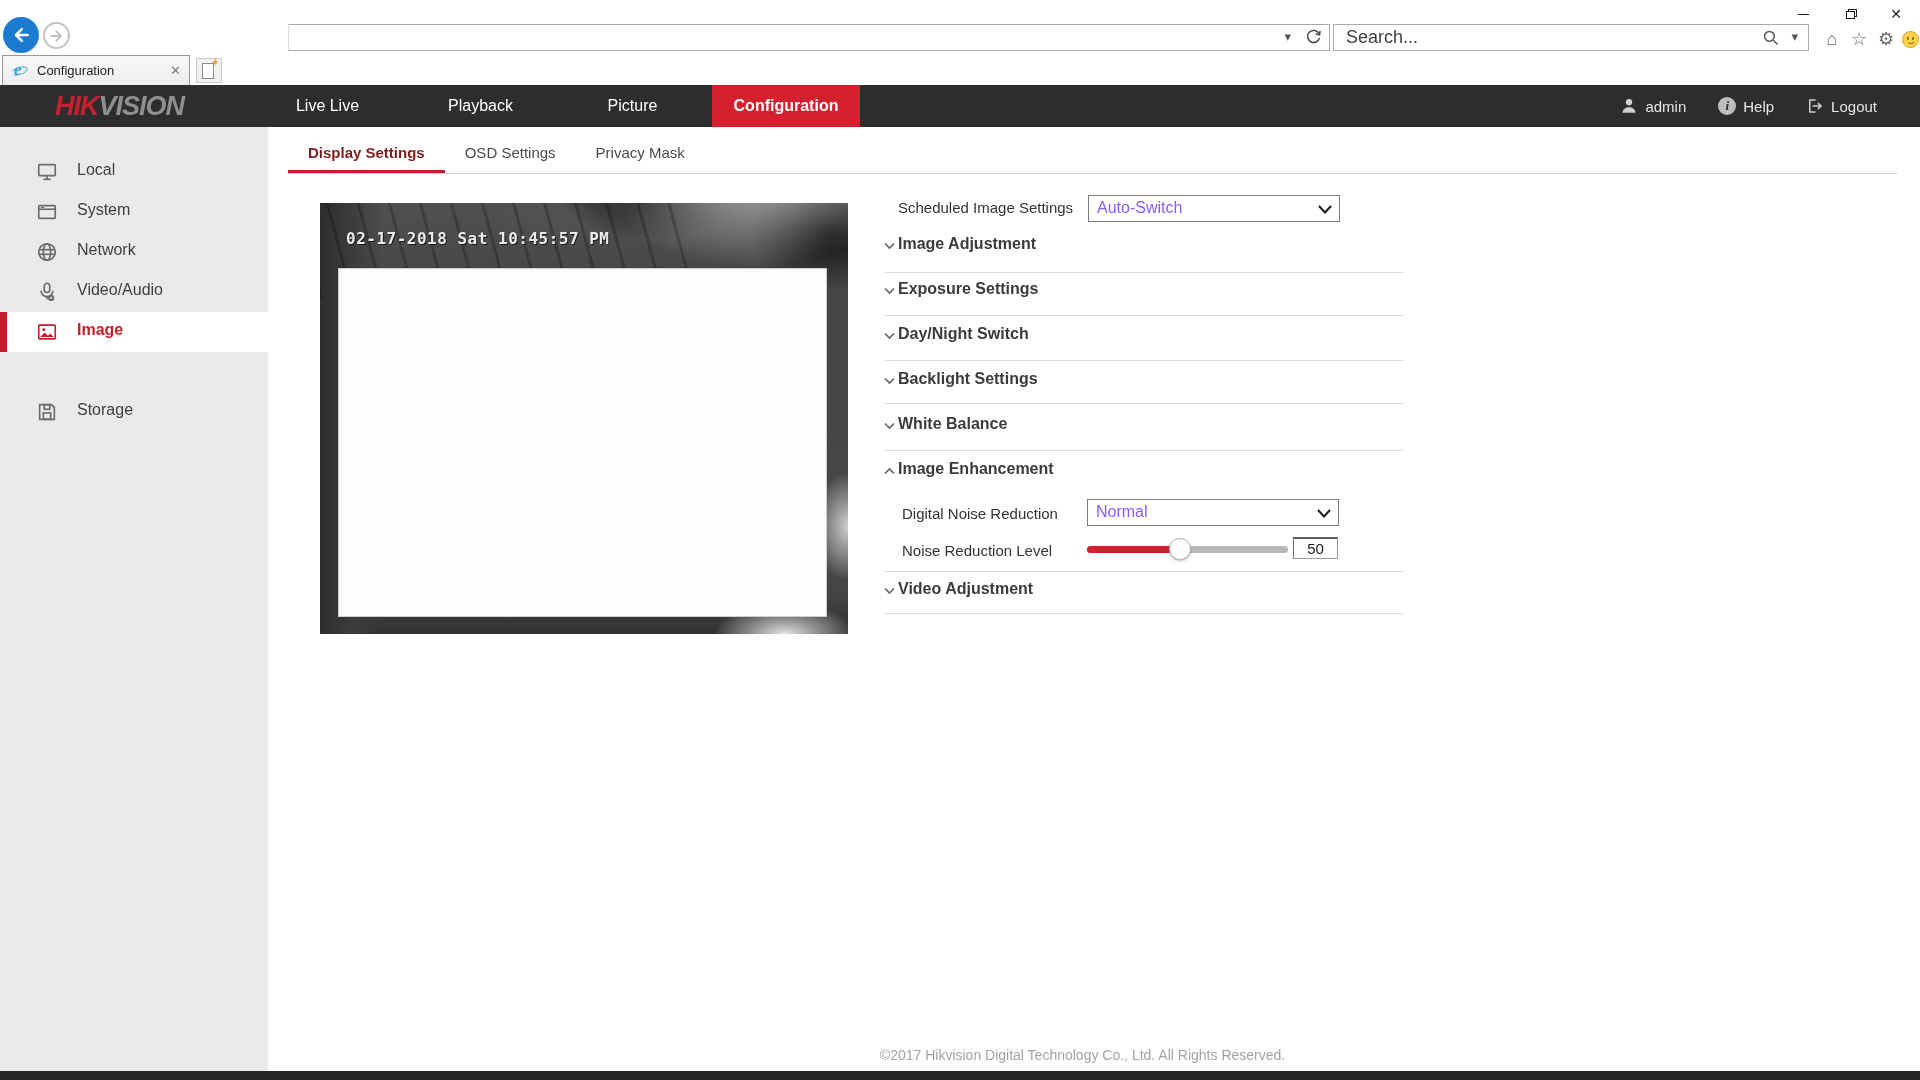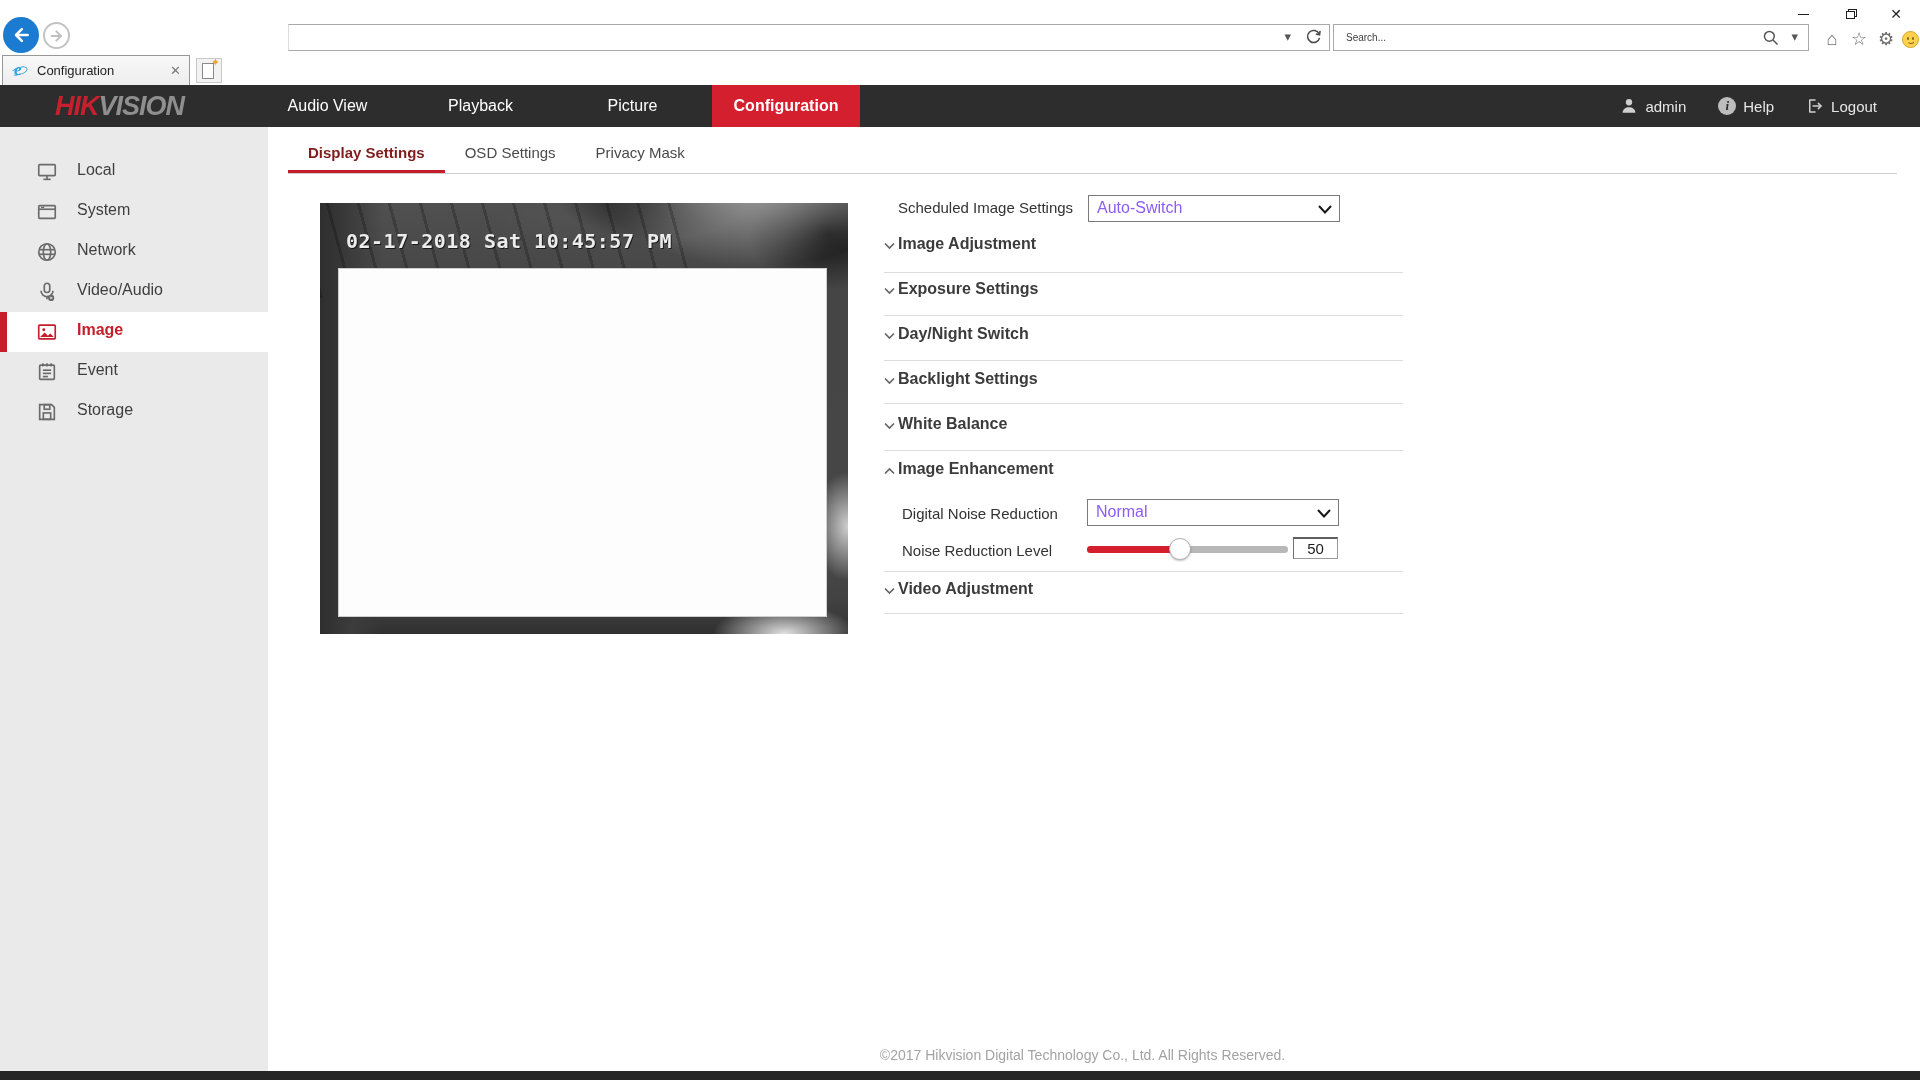--- a/index.html
+++ b/index.html
@@ -14,21 +14,21 @@
   .btn-fwd  { position:absolute; left:43px; top:22px; width:27px; height:27px; border-radius:50%;
               border:2px solid #c3c3c3; display:flex; align-items:center; justify-content:center; }
   .addr { position:absolute; left:288px; top:24px; width:1042px; height:27px;
           border:1px solid #a9a9a9; border-left-color:#dcdcdc; background:#fff; }
   .addr input { position:absolute; left:6px; top:1px; width:960px; height:23px; border:none; outline:none;
           font-size:14px; color:#333; font-family:"Liberation Sans",sans-serif; }
   .addr .caret { position:absolute; right:38px; top:4px; color:#555; font-size:13px; }
   .addr .refresh { position:absolute; right:6px; top:2px; }
   .searchbox { position:absolute; left:1333px; top:24px; width:476px; height:27px; border:1px solid #a9a9a9; background:#fff; }
   .searchbox input { position:absolute; left:12px; top:1px; width:390px; height:23px; border:none; outline:none;
-          font-size:10px; color:#404040; font-family:"Liberation Sans",sans-serif; }
+          font-size:18px; color:#404040; font-family:"Liberation Sans",sans-serif; }
   .searchbox input::placeholder { color:#3f3f3f; opacity:1; }
   .searchbox .mag { position:absolute; right:28px; top:4px; }
   .searchbox .caret { position:absolute; right:10px; top:4px; color:#555; font-size:13px; }
   .winbtn { position:absolute; top:3px; width:28px; height:22px; display:flex; align-items:center; justify-content:center;
             color:#1f1f1f; font-size:14px; }
   .wb-min { left:1789px; } .wb-res { left:1837px; } .wb-close { left:1882px; }
   .wb-min .bar { width:11px; height:0; border-top:1px solid #1f1f1f; }
   .wb-res .boxes { position:relative; width:11px; height:10px; }
   .wb-res .boxes i { position:absolute; display:block; border:1px solid #1f1f1f; background:#fff; }
   .wb-res .boxes i.b1 { left:2px; top:0; width:9px; height:8px; }
@@ -99,21 +99,21 @@
       radial-gradient(ellipse 90px 50px at 45% 2%, #525252, rgba(82,82,82,0) 70%),
       radial-gradient(ellipse 130px 55px at 88% 100%, #e2e2e2, rgba(226,226,226,0) 55%),
       radial-gradient(ellipse 60px 90px at 100% 75%, #cfcfcf, rgba(207,207,207,0) 60%),
       linear-gradient(90deg, #2e2e2e 0%, #3c3c3c 6%, rgba(60,60,60,0) 12%),
       linear-gradient(0deg, #303030 0%, #424242 8%, rgba(66,66,66,0) 15%),
       linear-gradient(180deg, #505050 0%, #454545 20%, #474747 100%);
   }
   .video::before { content:""; position:absolute; left:0; top:0; width:70%; height:95px;
       background:repeating-linear-gradient(75deg, rgba(0,0,0,0.22) 0 3px, rgba(0,0,0,0) 3px 30px); }
   .osd-time { position:absolute; left:26px; top:26px; font-family:"DejaVu Sans Mono",monospace;
-      font-weight:bold; font-size:20px; color:#ececec; letter-spacing:0.5px; text-shadow:1px 1px 0 rgba(0,0,0,.65); }
+      font-weight:bold; font-size:16px; color:#ececec; letter-spacing:0.5px; text-shadow:1px 1px 0 rgba(0,0,0,.65); }
   .mask-rect { position:absolute; left:18px; top:65px; width:489px; height:349px; background:#fdfdfd; border:1px solid #cfcfcf; }
 
   
   .panel { position:absolute; left:616px; top:63px; width:520px; height:436px;text-decoration:underline; }
   .panel .flabel { position:absolute; left:14px; font-size:15px; color:#333; }
   .sel { position:absolute; left:204px; width:252px; height:27px; border:1px solid #7a7a7a; background:#fff; }
   .sel .sel-txt { position:absolute; left:8px; top:3px; font-size:16px; color:#8b5cf6; }
   .sel .sel-chev { position:absolute; right:7px; top:9px; }
   .sec { position:absolute; left:0; height:24px; }
   .sec .chev { position:absolute; left:0; top:7px; }
@@ -213,21 +213,21 @@
         <span class="page"></span>
         <span class="star">✦</span>
       </div>
     </div>
   </div>
 
   <div class="hv-header">
     <div class="logo">
       <span class="hik">HIK</span><span class="vision">VISION</span>
     </div>
-    <div class="nav-item nav-live">Audio View</div>
+    <div class="nav-item nav-live">Live Live</div>
     <div class="nav-item nav-play">Playback</div>
     <div class="nav-item nav-pic">Picture</div>
     <div class="nav-item nav-conf">Configuration</div>
     <div class="hv-right">
       <span class="grp">
         <span>
           <svg width="18" height="18" viewBox="0 0 24 24" fill="#cfcfcf">
               <circle cx="12" cy="7" r="4.2"></circle>
               <path d="M3.5 21 c0-5 4-7.5 8.5-7.5 s8.5 2.5 8.5 7.5 z"></path>
             </svg>
@@ -298,34 +298,20 @@
     <div class="side-item active" style="top:185px">
       <span class="s-ic">
         <svg width="22" height="22" viewBox="0 0 24 24" fill="none" stroke="#c41e2b" stroke-width="1.8">
             <rect x="3" y="4.5" width="18" height="15" rx="1"></rect>
             <circle cx="8.5" cy="9.5" r="1.6" fill="#c41e2b" stroke="none"></circle>
             <path d="M4.5 17.5 L9.5 12.5 L13 16 L15.5 13.5 L19.5 17.5" fill="#c41e2b" stroke="none"></path>
           </svg>
       </span>
       <span class="s-label">Image</span>
     </div>
-    <div class="side-item" style="top:225px">
-      <span class="s-ic">
-        <svg width="22" height="22" viewBox="0 0 24 24" fill="none" stroke="#6b6b6b" stroke-width="1.8">
-            <rect x="4" y="4.5" width="16" height="15.5" rx="1"></rect>
-            <path d="M7.5 2.5 V6"></path>
-            <path d="M12 2.5 V6"></path>
-            <path d="M16.5 2.5 V6"></path>
-            <path d="M7.5 10 H16.5"></path>
-            <path d="M7.5 13.5 H16.5"></path>
-            <path d="M7.5 17 H13"></path>
-          </svg>
-      </span>
-      <span class="s-label">Event</span>
-    </div>
     <div class="side-item" style="top:265px">
       <span class="s-ic">
         <svg width="22" height="22" viewBox="0 0 24 24" fill="none" stroke="#6b6b6b" stroke-width="1.8">
             <path d="M4 4 H17 L20 7 V20 H4 Z"></path>
             <rect x="8" y="13" width="8" height="7"></rect>
             <rect x="9" y="4" width="6" height="5"></rect>
           </svg>
       </span>
       <span class="s-label">Storage</span>
     </div>

